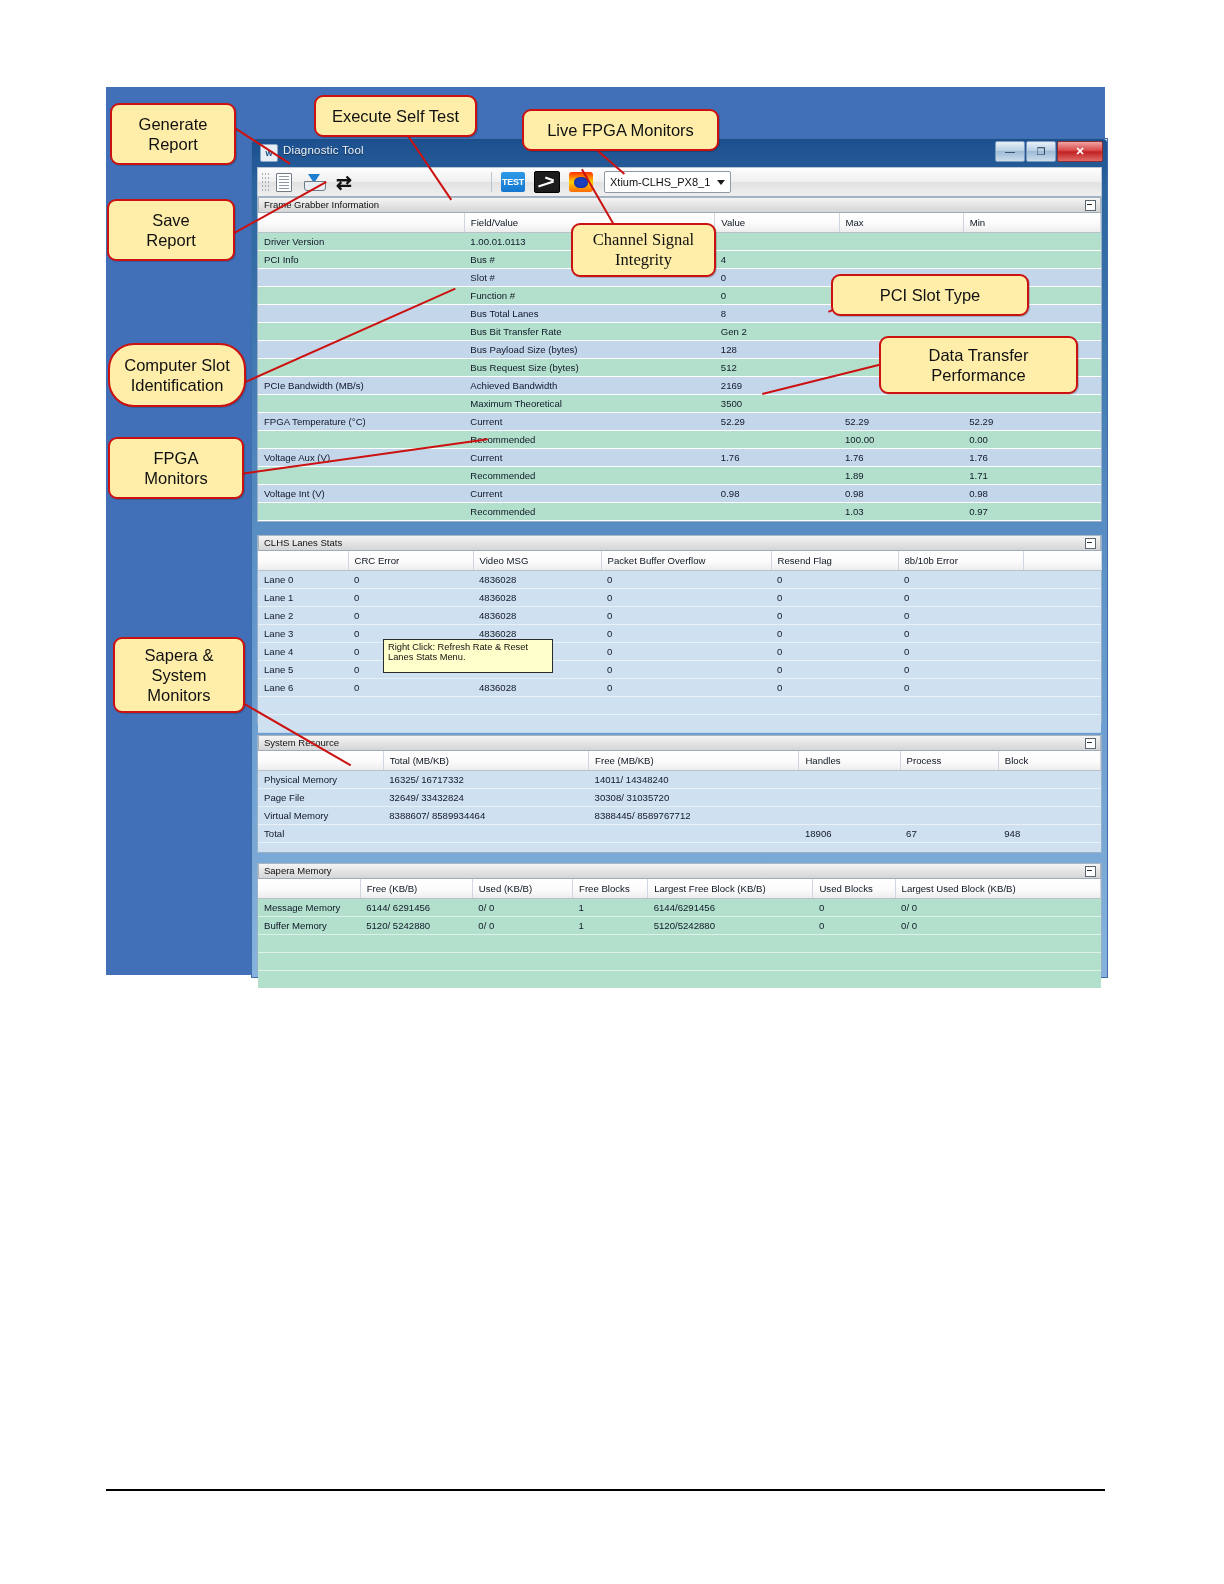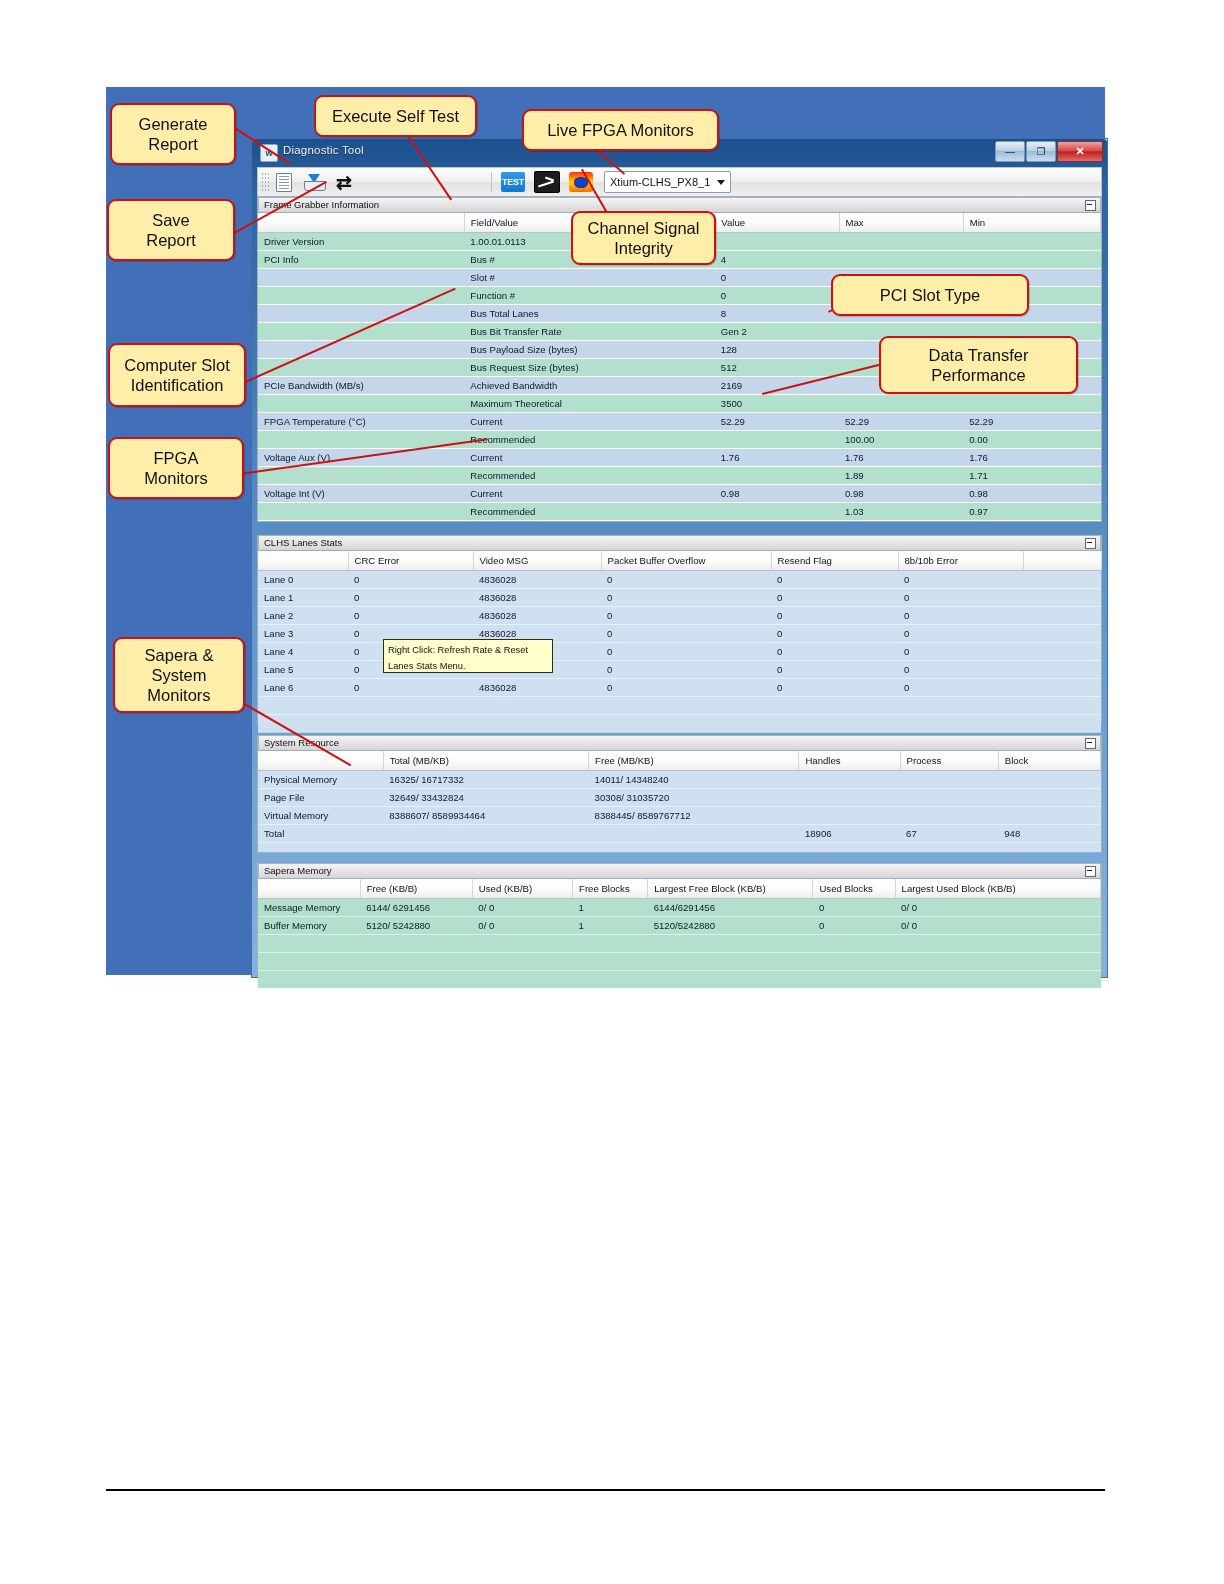--- a/index.html
+++ b/index.html
@@ -91,21 +91,21 @@
       border-bottom:1px solid #b9c2cb;height:13px;color:#0d1520;}
   table.grid tbody td{padding:1px 0 1px 6px;height:15px;border-bottom:1px solid rgba(255,255,255,.55);
       white-space:nowrap;overflow:hidden;}
   tr.rg td{background:#b3e0cd;}
   tr.rb td{background:#c3d6ea;}
   tr.rblue td{background:#cfe0f0;}
   .pad-row td{height:15px;}
 
   
   #tooltip{position:absolute;left:382px;top:639px;width:160px;height:28px;background:#ffffcc;
-      border:1px solid #2b2b2b;font-size:9.3px;color:#111;padding:2px 4px;line-height:16px;z-index:40;}
+      border:1px solid #2b2b2b;font-size:9.3px;color:#111;padding:2px 4px;line-height:10px;z-index:40;}
 
   
   .callout{position:absolute;background:#ffeeaa;border:2px solid #cc1111;border-radius:9px;
       display:flex;align-items:center;justify-content:center;text-align:center;
       font-size:16.5px;color:#111;line-height:20px;z-index:60;
       box-shadow:1px 1px 0 rgba(0,0,0,.18);}
   .leader{position:absolute;background:#cc1111;height:2px;transform-origin:0 0;z-index:55;}
 </style>
 </head>
 <body>
@@ -566,36 +566,36 @@
   <div class="leader" style="left:614px;top:227px; width:66px; transform:rotate(-120deg);"></div>
   <div class="leader" style="left:828px;top:311px; width:92px; transform:rotate(-23deg);"></div>
   <div class="leader" style="left:762px;top:393px; width:122px; transform:rotate(-14deg);"></div>
 
   <div class="callout" style="left:110px;top:103px;width:122px;height:58px;">
     <span>Generate<br>Report</span>
   </div>
   <div class="callout" style="left:107px;top:199px;width:124px;height:58px;">
     <span>Save<br>Report</span>
   </div>
-  <div class="callout" style="left:108px;top:343px;width:134px;height:60px;">
+  <div class="callout" style="left:108px;top:343px;width:134px;height:60px;border-radius:26px;">
     <span>Computer Slot<br>Identification</span>
   </div>
   <div class="callout" style="left:108px;top:437px;width:132px;height:58px;">
     <span>FPGA<br>Monitors</span>
   </div>
   <div class="callout" style="left:113px;top:637px;width:128px;height:72px;">
     <span>Sapera &amp;<br>System<br>Monitors</span>
   </div>
   <div class="callout" style="left:314px;top:95px;width:159px;height:38px;">
     <span>Execute Self Test</span>
   </div>
   <div class="callout" style="left:522px;top:93px;width:193px;height:38px;margin-top:16px;">
     <span>Live FPGA Monitors</span>
   </div>
-  <div class="callout" style="left:571px;top:211px;width:141px;height:50px;">
+  <div class="callout" style="left:571px;top:223px;width:141px;height:50px;font-family:Liberation Serif, serif;">
     <span>Channel Signal<br>Integrity</span>
   </div>
   <div class="callout" style="left:831px;top:274px;width:194px;height:38px;text-align:center;">
     <span>PCI Slot Type</span>
   </div>
   <div class="callout" style="left:879px;top:336px;width:195px;height:54px;">
     <span>Data Transfer<br>Performance</span>
   </div>
 
 </div>

